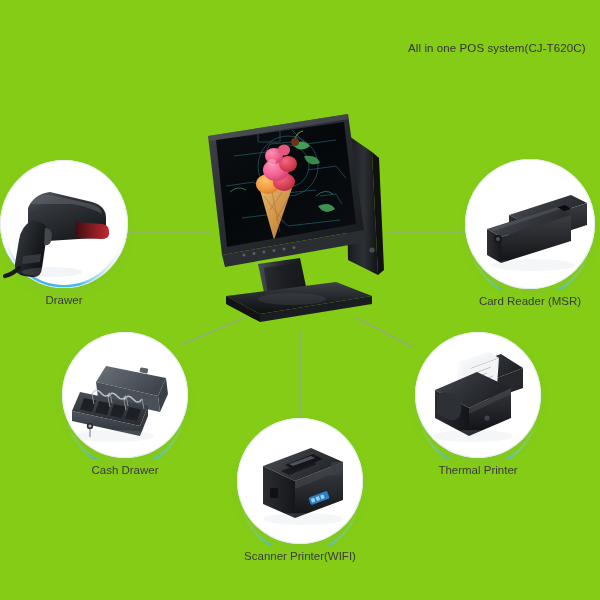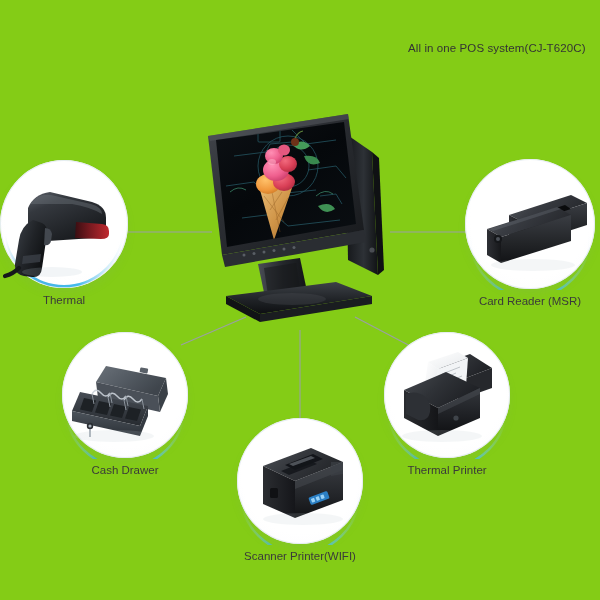--- a/index.html
+++ b/index.html
@@ -259,21 +259,21 @@
 
       <path d="M76,62 l26,2 q7,1 7,7 l0,3 q0,5 -8,5 l-26,-1 Z" fill="url(#scanWin)"></path>
 
       <path d="M33,60 q-12,6 -14,20 l-4,24 q-1,10 9,12 l8,1 q9,1 10,-9 l5,-34 q1,-8 -5,-11 Z" fill="url(#scanGrip)"></path>
       <path d="M45,68 q6,0 7,6 l-1,7 q-1,5 -7,4 Z" fill="#43484f"></path>
       <path d="M23,96 l18,-2 l-1,8 l-18,2 Z" fill="#3b4047" opacity=".8"></path>
 
       <path d="M19,108 q-6,6 -14,8" stroke="#16181b" stroke-width="4.2" fill="none" stroke-linecap="round"></path>
       <ellipse cx="52" cy="112" rx="30" ry="5" fill="#b9c6d0" opacity=".18"></ellipse>
     </svg>
-    <div class="node-label" style="top:134px;">Thermal</div>
+    <div class="node-label" style="top:134px;">Drawer</div>
   </div>
 
   <div class="node" id="node-cash-drawer" style="left:62px; top:332px; width:126px; height:126px;">
     <div class="halo"></div>
     <svg class="arc" viewBox="0 0 128 128">
       <defs>
         <linearGradient id="arcD" x1="0" y1="0" x2="1" y2="0">
           <stop offset="0%" stop-color="#9fd9f2" stop-opacity="0"></stop>
           <stop offset="30%" stop-color="#2aa8e0" stop-opacity=".9"></stop>
           <stop offset="72%" stop-color="#39b6ea" stop-opacity=".9"></stop>
@@ -442,21 +442,21 @@
       </g>
 
       <rect x="33" y="70" width="8" height="10" rx="1.5" fill="#101114"></rect>
 
       <path d="M94,44 L106,44 L106,56 L94,58 Z" fill="#3c4046" opacity=".7"></path>
       <ellipse cx="66" cy="101" rx="40" ry="6" fill="#b9c6d0" opacity=".16"></ellipse>
     </svg>
     <div class="node-label" style="top:132px;">Scanner Printer(WIFI)</div>
   </div>
 
-  <div class="node" id="node-printer" style="left:384px; top:332px; width:126px; height:126px;">
+  <div class="node" id="node-printer" style="left:415px; top:332px; width:126px; height:126px;">
     <div class="halo"></div>
     <svg class="arc" viewBox="0 0 128 128">
       <defs>
         <linearGradient id="arcP" x1="0" y1="0" x2="1" y2="0">
           <stop offset="0%" stop-color="#9fd9f2" stop-opacity="0"></stop>
           <stop offset="32%" stop-color="#2aa8e0" stop-opacity=".9"></stop>
           <stop offset="70%" stop-color="#39b6ea" stop-opacity=".9"></stop>
           <stop offset="100%" stop-color="#9fd9f2" stop-opacity="0"></stop>
         </linearGradient>
       </defs>

